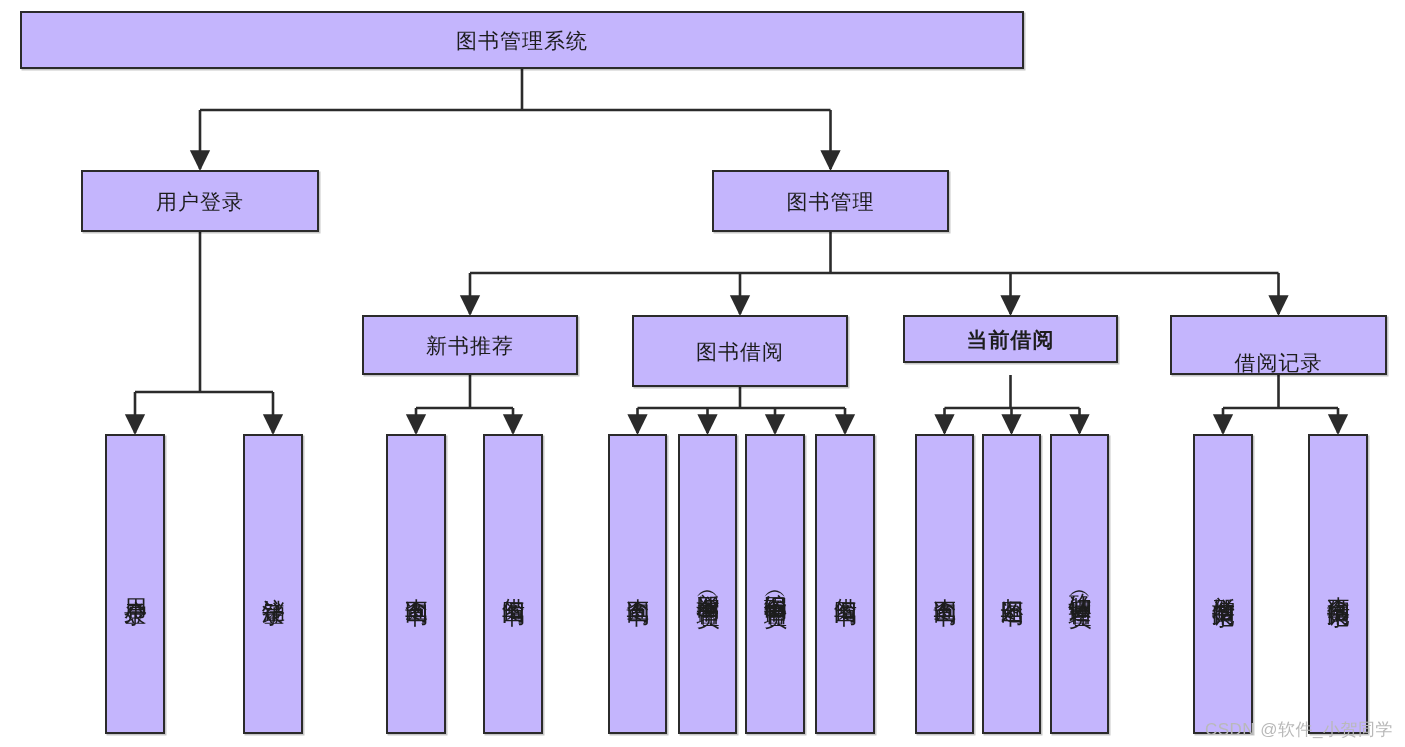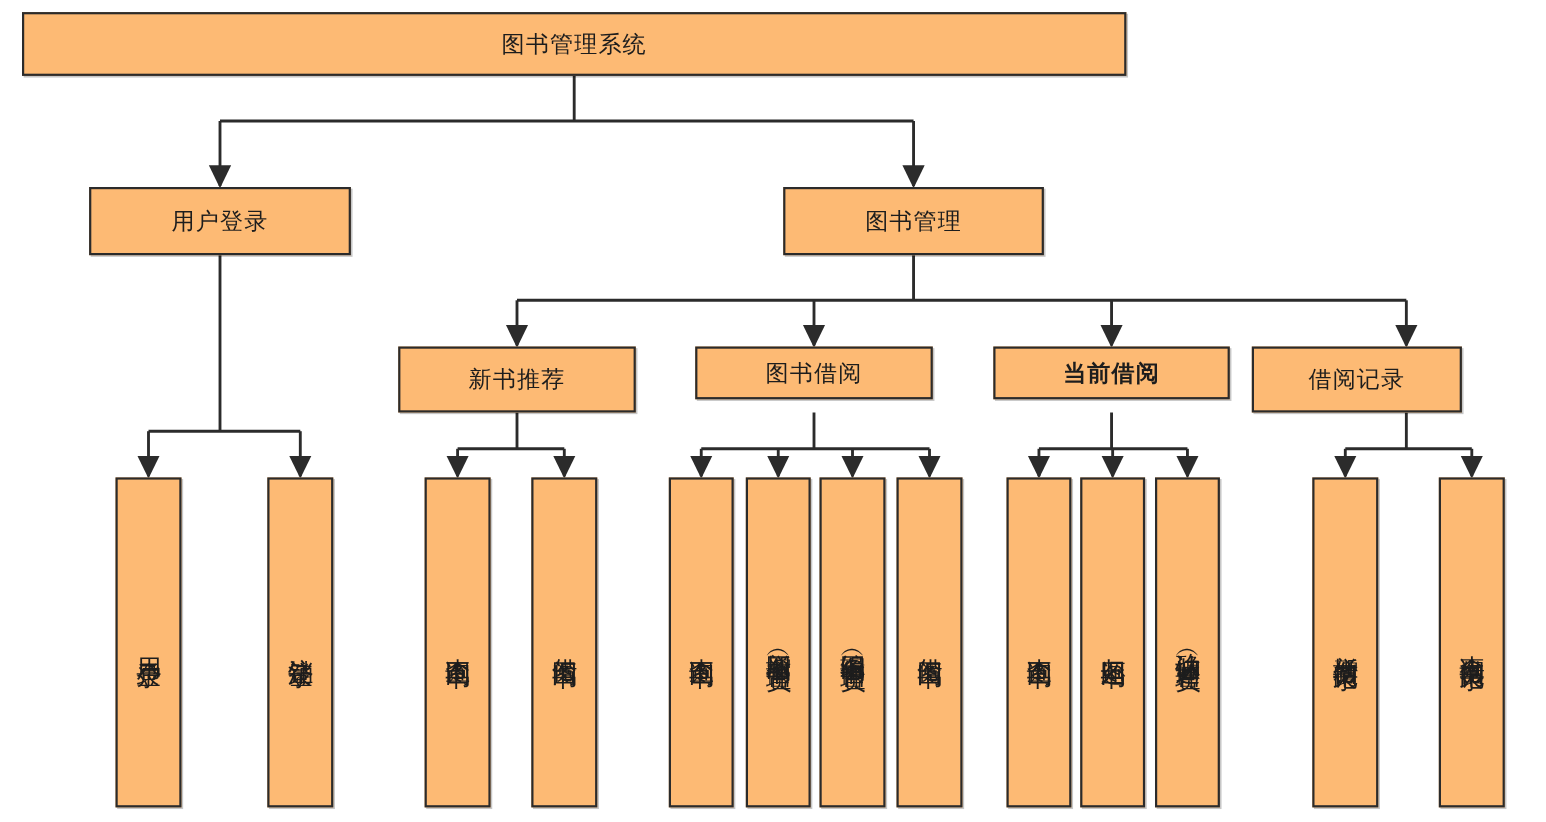--- a/index.html
+++ b/index.html
@@ -23,21 +23,21 @@
     position: absolute;
     left: 0;
     top: 0;
     width: 1405px;
     height: 747px;
   }
   .node-box {
     position: absolute;
     box-sizing: border-box;
     border: 2px solid #2b2b2b;
-    background: #fdba74;
+    background: #c4b5fd;
     display: flex;
     align-items: center;
     justify-content: center;
     box-shadow: 1.5px 1.5px 0 rgba(0,0,0,0.22);
   }
   .node-label-h {
     font-size: 21px;
     color: #1d1d1d;
     letter-spacing: 1px;
     white-space: nowrap;
@@ -123,27 +123,27 @@
       </div>
       <div class="node-box" style="left: 81px; top: 170px; width: 238px; height: 62px;">
         <span class="node-label-h">用户登录</span>
       </div>
       <div class="node-box" style="left: 712px; top: 170px; width: 237px; height: 62px; text-align: right;">
         <span class="node-label-h">图书管理</span>
       </div>
       <div class="node-box" style="left: 362px; top: 315px; width: 216px; height: 60px; justify-content: center;">
         <span class="node-label-h">新书推荐</span>
       </div>
-      <div class="node-box" style="left: 632px; top: 315px; width: 216px; height: 48px;">
+      <div class="node-box" style="left: 632px; top: 315px; width: 216px; height: 72px;">
         <span class="node-label-h">图书借阅</span>
       </div>
       <div class="node-box" style="left: 903px; top: 315px; width: 215px; height: 48px; font-weight: bold;">
         <span class="node-label-h">当前借阅</span>
       </div>
-      <div class="node-box" style="left: 1138px; top: 315px; width: 191px; height: 60px;">
+      <div class="node-box" style="left: 1170px; top: 315px; width: 217px; height: 60px; align-items: flex-end;">
         <span class="node-label-h">借阅记录</span>
       </div>
       <div class="node-box leaf" style="left: 105px; top: 434px; width: 60px; height: 300px;">
         <span class="node-label-v">用户登录</span>
       </div>
       <div class="node-box leaf" style="left: 243px; top: 434px; width: 60px; height: 300px;">
         <span class="node-label-v">注销登录</span>
       </div>
       <div class="node-box leaf" style="left: 386px; top: 434px; width: 60px; height: 300px;">
         <span class="node-label-v">查询图书</span>
@@ -173,13 +173,14 @@
         <span class="node-label-v">确认归还（管理员）</span>
       </div>
       <div class="node-box leaf" style="left: 1193px; top: 434px; width: 60px; height: 300px;">
         <span class="node-label-v">新增借阅记录</span>
       </div>
       <div class="node-box leaf" style="left: 1308px; top: 434px; width: 60px; height: 300px;">
         <span class="node-label-v">查询借阅记录</span>
       </div>
     </div>
 
+  <div class="watermark">CSDN @软件_小贺同学</div>
 </div>
 
 </body></html>

